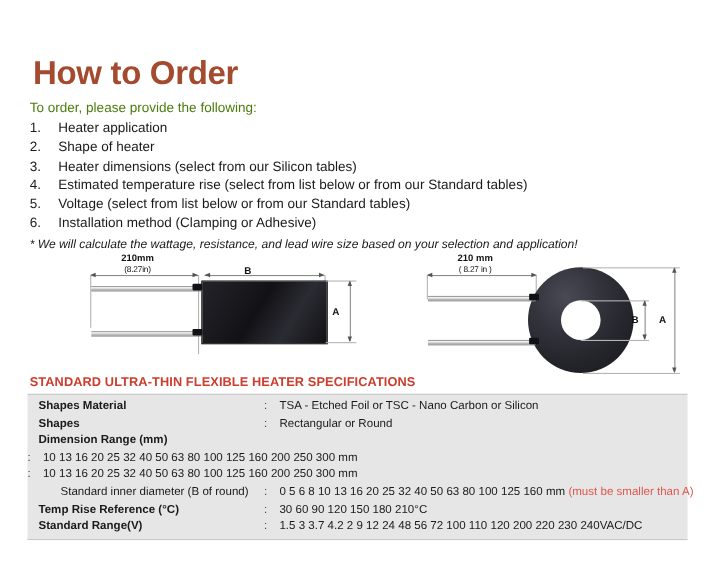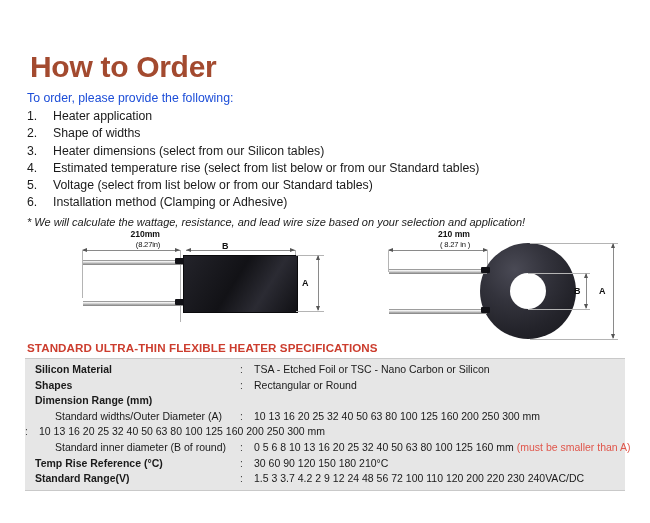--- a/index.html
+++ b/index.html
@@ -31,21 +31,21 @@
   
   #intro-block {
     position: absolute;
     left: 27px;
     top: 90px;
     width: 600px;
   }
   #intro-line {
     font-size: 12.3px;
     line-height: 17px;
-    color: #1d4ed8;
+    color: #4d7c0f;
   }
   .order-list {
     margin: 1px 0 0 0;
     padding: 0;
     list-style: none;
   }
   .order-item {
     display: flex;
     font-size: 12.3px;
     line-height: 17.3px;
@@ -80,21 +80,21 @@
   }
   #fig-rect { left: 70px; width: 265px; height: 112px; }
   #fig-round { left: 380px; width: 255px; height: 112px; }
 
   .dim-label {
     position: absolute;
     font-size: 8.6px;
     font-weight: bold;
     color: #111;
     white-space: nowrap;
-    text-align: right;
+    text-align: center;
     line-height: 9.5px;
   }
   .dim-label .sub {
     display: block;
     font-weight: normal;
     font-size: 7.6px;
     letter-spacing: -0.2px;
   }
   .dim-letter {
     position: absolute;
@@ -214,21 +214,21 @@
 
 <div id="intro-block">
   <div id="intro-line">To order, please provide the following:</div>
   <ul class="order-list">
     <li class="order-item">
       <span class="order-num">1.</span>
       <span class="order-text">Heater application</span>
     </li>
     <li class="order-item">
       <span class="order-num">2.</span>
-      <span class="order-text">Shape of widths</span>
+      <span class="order-text">Shape of heater</span>
     </li>
     <li class="order-item">
       <span class="order-num">3.</span>
       <span class="order-text">Heater dimensions (select from our Silicon tables)</span>
     </li>
     <li class="order-item">
       <span class="order-num">4.</span>
       <span class="order-text">Estimated temperature rise (select from list below or from our Standard tables)</span>
     </li>
     <li class="order-item">
@@ -311,36 +311,35 @@
     <div class="arr arr-u" style="left:230.5px; top:15px;"></div>
     <div class="arr arr-d" style="left:230.5px; top:106px;"></div>
     <div class="dim-letter" style="left:219px; top:58px;">A</div>
   </div>
 </div>
 
 <div id="spec-heading">STANDARD ULTRA-THIN FLEXIBLE HEATER SPECIFICATIONS</div>
 
 <div id="spec-table">
   <div class="spec-row">
-    <span class="spec-label">Silicon Material</span>
+    <span class="spec-label">Shapes Material</span>
     <span class="spec-colon">:</span>
     <span class="spec-value">TSA  - Etched Foil  or  TSC - Nano Carbon  or  Silicon</span>
   </div>
   <div class="spec-row">
     <span class="spec-label">Shapes</span>
     <span class="spec-colon">:</span>
     <span class="spec-value">Rectangular or Round</span>
   </div>
   <div class="spec-row">
     <span class="spec-label">Dimension Range (mm)</span>
     <span class="spec-colon"></span>
     <span class="spec-value"></span>
   </div>
   <div class="spec-row sub">
-    <span class="spec-label">Standard widths/Outer Diameter (A)</span>
     <span class="spec-colon">:</span>
     <span class="spec-value">10  13  16  20  25  32  40  50  63  80  100  125  160  200  250 300 mm</span>
   </div>
   <div class="spec-row sub">
     <span class="spec-colon">:</span>
     <span class="spec-value">10  13  16  20  25  32  40  50  63  80  100  125  160  200  250 300 mm</span>
   </div>
   <div class="spec-row sub">
     <span class="spec-label">Standard inner diameter (B of round)</span>
     <span class="spec-colon">:</span>

